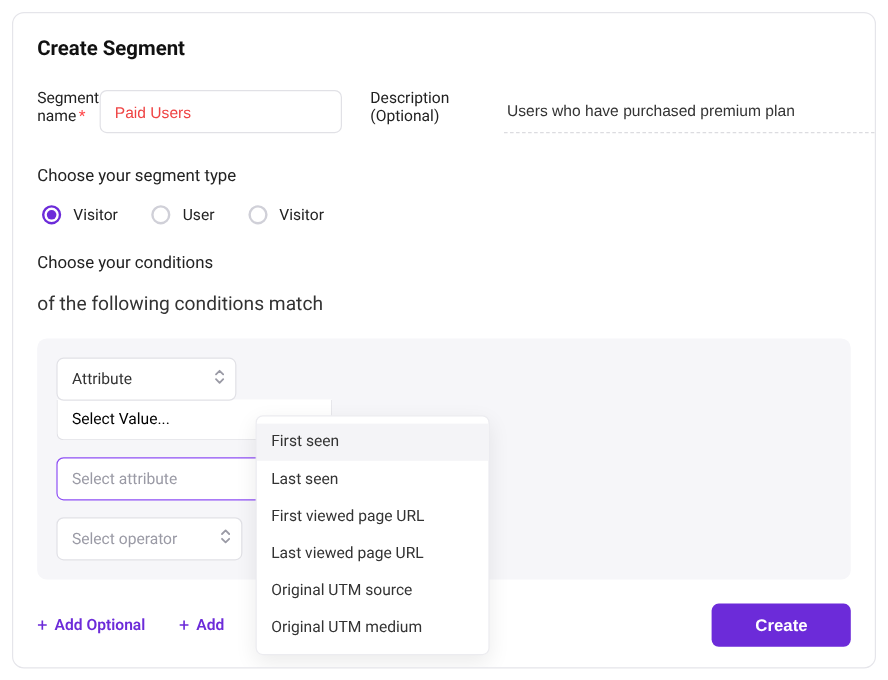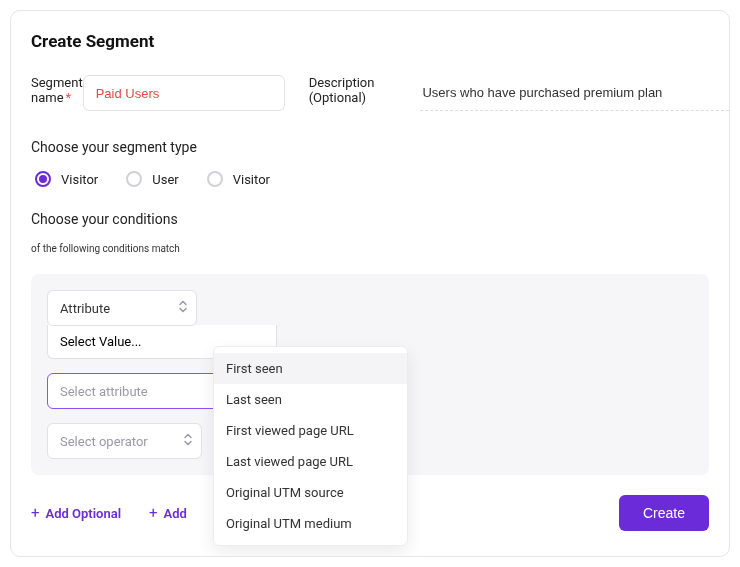--- a/index.html
+++ b/index.html
@@ -120,21 +120,21 @@
       color: #333;
     }
     .select-icon {
       position: absolute;
       right: 8px;
       top: 50%;
       transform: translateY(-50%);
       color: #9a9aa5;
     }
     .match-text {
-      font-size: 10px;
+      font-size: 16px;
       color: #333;
     }
     .conditions-box {
       background: #f6f6f9;
       border-radius: 8px;
       padding: 16px;
       margin-bottom: 20px;
     }
     .cond-row {
       display: flex;
@@ -193,23 +193,23 @@
       font-size: 15px;
       line-height: 1;
       font-weight: 400;
     }
     .create-btn {
       background: #6c2bd9;
       color: #fff;
       border: none;
       border-radius: 6px;
       height: 36px;
-      padding: 0 24px;
+      padding: 0 36px;
       font-size: 14px;
-      font-weight: 400;
+      font-weight: 700;
       cursor: pointer;
     }
     .dropdown {
       position: absolute;
       left: 202px;
       top: 335px;
       width: 195px;
       background: #fff;
       border: 1px solid #ececf0;
       border-radius: 6px;

